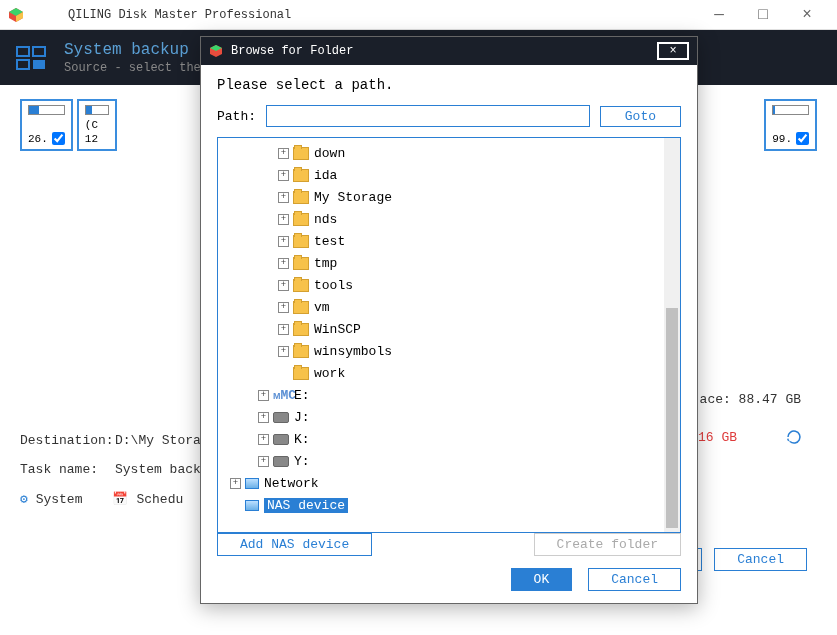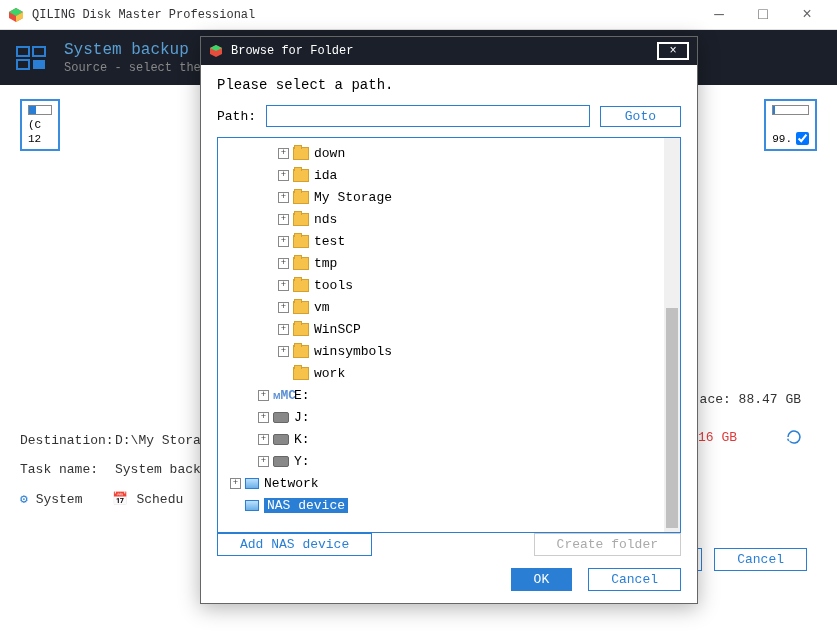--- a/index.html
+++ b/index.html
@@ -1,19 +1,19 @@
 <!DOCTYPE html>
 <html><head>
 <meta charset="utf-8">
 <style>
 * { box-sizing: border-box; margin: 0; padding: 0; font-family: "Courier New", monospace; }
 body { width: 837px; height: 635px; background: #fff; overflow: hidden; position: relative; }
 
 
-.titlebar { height: 30px; display: flex; align-items: center; padding: 0 8px; border-bottom: 1px solid #e0e0e0; background: #fff; }
+.titlebar { height: 30px; display: flex; align-items: center; padding: 0 8px; border-bottom: 1px solid #e0e0e0; background: #fff; gap: 36px; }
 .titlebar .logo { width: 16px; height: 16px; margin-right: 8px; }
 .titlebar .title { flex: 1; font-size: 12px; color: #333; }
 .titlebar .winbtns { display: flex; }
 .titlebar .winbtn { width: 44px; height: 28px; display: flex; align-items: center; justify-content: center; color: #666; cursor: pointer; }
 
 
 .dark-header { background: #1a1f29; height: 55px; padding: 8px 16px; display: flex; align-items: center; }
 .dark-header .glyph { margin-right: 18px; }
 .dark-header .ht { color: #5a9fd4; font-size: 16px; }
 .dark-header .hs { color: #888; font-size: 12px; margin-top: 2px; }
@@ -111,20 +111,30 @@
     <div class="ht">System backup</div>
     <div class="hs">Source - select the</div>
   </div>
 </div>
 
 <div class="disk-strip">
   <div class="disk-card small">
     <div class="bar">
         <div class="fill" style="width:30%"></div>
       </div>
+    <div>&nbsp;</div>
+    <div class="row2">
+        <span>26.</span>
+        <input type="checkbox" checked="" style="">
+      </div>
+  </div>
+  <div class="disk-card small">
+    <div class="bar">
+        <div class="fill" style="width:30%"></div>
+      </div>
     <div>(C</div>
     <div class="row2">
         <span>12</span>
       </div>
   </div>
   <div style="flex:1"></div>
   <div class="disk-card small">
     <div class="bar">
         <div class="fill" style="width:5%"></div>
       </div>

